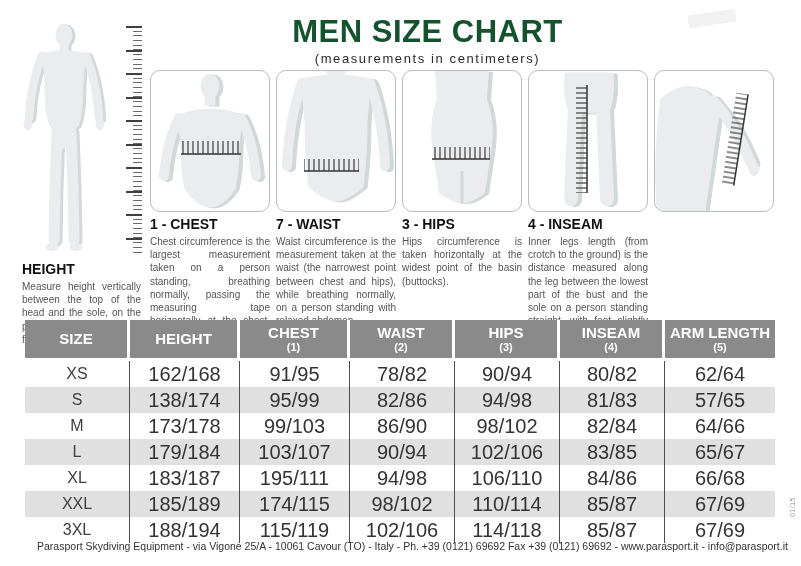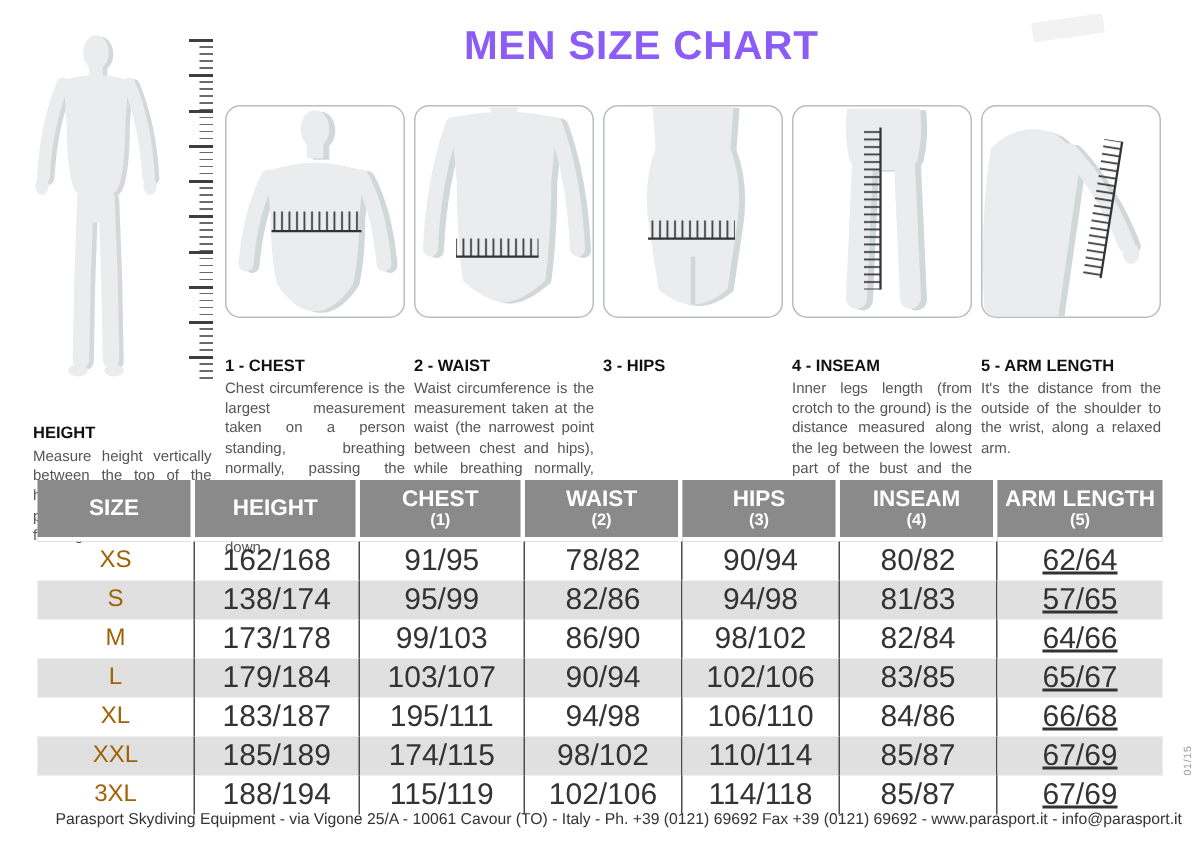--- a/index.html
+++ b/index.html
@@ -1,70 +1,71 @@
 <!DOCTYPE html>
 <html><head>
 <meta charset="utf-8">
 <style>
   html,body{margin:0;padding:0;background:#fff;font-family:"Liberation Sans",sans-serif;}
   .page{position:relative;width:801px;height:566px;background:#fff;overflow:hidden;}
 
   
   .title-wrap{position:absolute;left:54px;right:0;top:16px;text-align:center;}
-  .main-title{font-size:27px;font-weight:bold;color:#8b5cf6;letter-spacing:.5px;line-height:1.05;}
+  .main-title{font-size:31px;font-weight:bold;color:#14532d;letter-spacing:.5px;line-height:1.05;}
   .sub-title{font-size:13px;color:#2a2a2a;letter-spacing:1.6px;margin-top:2px;}
 
   
   .smudge{position:absolute;left:688px;top:12px;width:48px;height:13px;background:#f2f2f2;transform:rotate(-8deg);border-radius:2px;}
 
   
   .figure-left{position:absolute;left:14px;top:22px;width:128px;height:238px;}
   .figure-left svg{position:absolute;left:0;top:0;}
   .vruler{position:absolute;right:0;top:4px;bottom:6px;width:18px;}
   .vruler .minor{position:absolute;right:0;top:0;bottom:0;width:9px;
     background:repeating-linear-gradient(to bottom,#6a6a6a 0 1px,transparent 1px 4.7px);}
   .vruler .major{position:absolute;right:0;top:0;bottom:0;width:16px;
     background:repeating-linear-gradient(to bottom,#3f3f3f 0 2px,transparent 2px 23.5px);}
 
   .height-block{position:absolute;left:22px;top:261px;width:119px;}
-  .desc-heading{font-size:11px;font-weight:bold;color:#111;margin-bottom:3px;margin-top:22px;}
+  .desc-heading{font-size:14px;font-weight:bold;color:#111;margin-bottom:3px;}
   .desc-text{font-size:10px;color:#555;line-height:1.32;text-align:justify;}
 
   
   .panel{position:absolute;top:70px;width:120px;height:142px;border:1px solid #b9bdbe;border-radius:10px;background:#fff;overflow:hidden;box-sizing:border-box;}
   .p1{left:150px}.p2{left:276px}.p3{left:402px}.p4{left:528px}.p5{left:654px}
   .mdesc{position:absolute;top:216px;width:120px;}
   .m1{left:150px}.m2{left:276px}.m3{left:402px}.m4{left:528px}.m5{left:654px}
 
   
   table.size-table{position:absolute;left:25px;top:320px;width:750px;border-collapse:separate;border-spacing:0;table-layout:fixed;}
   .size-table th{background:var(--table-header-bg,#8a8a8a);color:#fff;font-weight:bold;font-size:15px;
     padding:4px 0 5px;border-right:3px solid #fff;border-bottom:3px solid #fff;text-align:center;margin-top:24px;}
   .size-table th:last-child{border-right:none;}
   .size-table th .sub{font-size:11px;line-height:1.1;min-height:12px;}
   .size-table td{font-size:20px;color:#333;text-align:center;height:24px;
     border-right:1px solid var(--table-divider,#4d4d4d);}
-  .size-table td:last-child{border-right:none;text-decoration:underline;}
+  .size-table td:last-child{border-right:none;}
   .size-table tr.alt td{background:var(--table-row-alt,#e0e0e0);}
-  .size-table td.size-cell{font-size:16px;color:#a16207;}
+  .size-table td.size-cell{font-size:16px;color:#404040;}
 
   
   .footer{position:absolute;left:0;right:0;top:540px;text-align:center;font-size:10.5px;color:#333;padding-left:24px;}
   .side-code{position:absolute;right:5px;top:497px;writing-mode:vertical-rl;transform:rotate(180deg);
     font-size:7px;color:#999;letter-spacing:.5px;}
 </style>
 </head>
 <body>
 
 <div class="page" style="--table-header-bg: #8a8a8a; --table-row-alt: #e0e0e0; --table-divider: #4d4d4d; --figure-body: #eaeced; --figure-shadow: #d2d7d8; --tape-dark: #3b3b3b;">
 
   <div class="smudge"></div>
 
   <div class="title-wrap">
     <div class="main-title">MEN SIZE CHART</div>
+    <div class="sub-title">(measurements in centimeters)</div>
   </div>
 
   <div class="figure-left">
     <svg width="104" height="236" viewBox="0 0 104 236">
       <g fill="#d4d8d9" stroke="#d4d8d9" transform="translate(3,1)">
         <ellipse cx="50" cy="13" rx="8" ry="11"></ellipse>
           <rect x="46" y="21" width="8" height="9"></rect>
         <path d="M29 32 Q50 25 71 32 L69 62 Q69 92 64 104 L58 110 H42 L36 104 Q31 92 31 62 Z"></path>
         <path d="M28 34 Q17 60 15 96" fill="none" stroke-width="8.5" stroke-linecap="round"></path>
         <path d="M72 34 Q83 60 85 96" fill="none" stroke-width="8.5" stroke-linecap="round"></path>
@@ -208,33 +209,30 @@
         <line x1="86" y1="22" x2="86" y2="114" stroke="#333" stroke-width="1.5"></line>
       </g>
     </svg>
   </div>
 
   <div class="mdesc m1">
     <div class="desc-heading">1 - CHEST</div>
     <div class="desc-text">Chest circumference is the largest measurement taken on a person standing, breathing normally, passing the measuring tape horizontally at the chest, below the armpits, arms down.</div>
   </div>
   <div class="mdesc m2">
-    <div class="desc-heading">2 - WAIST</div>
+    <div class="desc-heading">7 - WAIST</div>
     <div class="desc-text">Waist circumference is the measurement taken at the waist (the narrowest point between chest and hips), while breathing normally, on a person standing with relaxed abdomen.</div>
   </div>
   <div class="mdesc m3">
     <div class="desc-heading">3 - HIPS</div>
+    <div class="desc-text">Hips circumference is taken horizontally at the widest point of the basin (buttocks).</div>
   </div>
   <div class="mdesc m4">
     <div class="desc-heading">4 - INSEAM</div>
     <div class="desc-text">Inner legs length (from crotch to the ground) is the distance measured along the leg between the lowest part of the bust and the sole on a person standing straight, with feet slightly apart.</div>
-  </div>
-  <div class="mdesc m5">
-    <div class="desc-heading">5 - ARM LENGTH</div>
-    <div class="desc-text">It's the distance from the outside of the shoulder to the wrist, along a relaxed arm.</div>
   </div>
 
   <table class="size-table">
     <colgroup>
       <col style="width:105px">
         <col style="width:110px">
         <col style="width:110px">
       <col style="width:105px">
         <col style="width:105px">
         <col style="width:105px">

